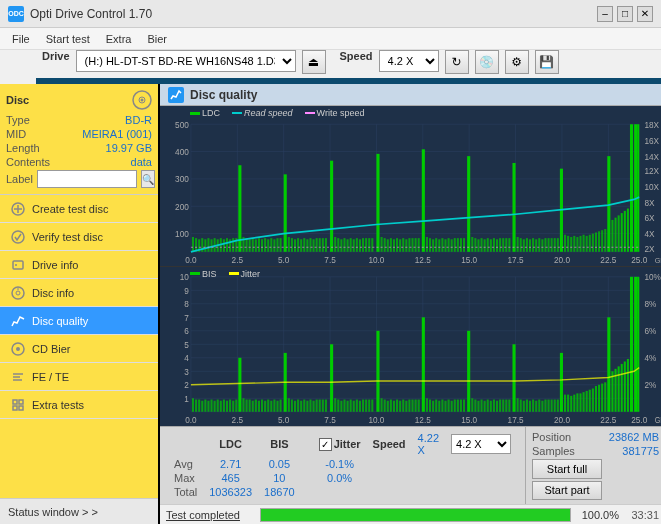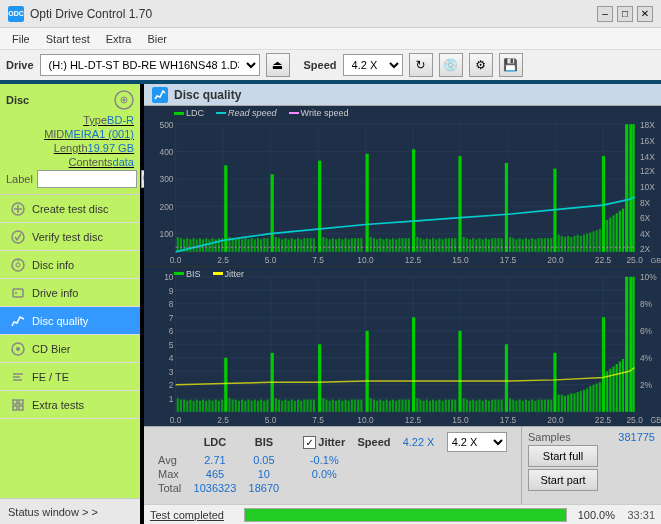--- a/index.html
+++ b/index.html
@@ -11,37 +11,37 @@
     .titlebar-icon { width: 16px; height: 16px; background: #2196F3; border-radius: 2px; display: flex; align-items: center; justify-content: center; color: white; font-size: 9px; font-weight: bold; }
     .titlebar-title { font-size: 12px; color: #333; }
     .titlebar-controls { display: flex; gap: 4px; }
     .titlebar-btn { width: 16px; height: 16px; border: 1px solid #999; background: #ddd; display: flex; align-items: center; justify-content: center; font-size: 10px; cursor: pointer; }
 
     
     .menubar { background: #f5f5f5; height: 22px; display: flex; align-items: center; padding: 0 4px; border-bottom: 1px solid #ddd; }
     .menu-item { padding: 2px 8px; font-size: 11px; color: #333; cursor: pointer; }
 
     
-    .drivebar { background: #f0f0f0; height: 34px; display: flex; align-items: center; padding: 0 6px; gap: 6px; border-bottom: 4px solid #0c4a6e; }
+    .drivebar { background: #f0f0f0; height: 34px; display: flex; align-items: flex-start; padding: 0 6px; gap: 6px; border-bottom: 6px solid #0c4a6e; margin-left: 36px; }
     .drive-label { font-size: 11px; color: #333; font-weight: bold; }
     .drive-select { height: 22px; font-size: 11px; background: white; border: 1px solid #999; padding: 0 4px; width: 220px; }
     .speed-label { font-size: 11px; color: #333; font-weight: bold; margin-left: 8px; }
     .speed-select { height: 22px; font-size: 11px; background: white; border: 1px solid #999; padding: 0 4px; width: 60px; }
     .icon-btn { width: 24px; height: 24px; border: 1px solid #999; background: linear-gradient(to bottom, #f8f8f8, #ddd); display: flex; align-items: center; justify-content: center; cursor: pointer; font-size: 12px; }
 
     
     .main { display: flex; height: calc(524px - 84px); }
 
     
-    .sidebar { width: 144px; background: #bef264; border-right: 4px solid #000000; display: flex; flex-direction: column; flex-shrink: 0; }
+    .sidebar { width: 160px; background: #fde047; border-right: 2px solid #000000; display: flex; flex-direction: column; flex-shrink: 0; }
     .disc-info-panel { padding: 6px; border-bottom: 1px solid #ccc; }
     .disc-info-header { display: flex; align-items: center; justify-content: space-between; margin-bottom: 4px; }
     .disc-label { font-size: 11px; font-weight: bold; color: #333; }
     .disc-icon { width: 20px; height: 20px; }
-    .disc-row { display: flex; justify-content: flex-end; margin-bottom: 2px; text-decoration: underline; }
+    .disc-row { display: flex; justify-content: space-between; margin-bottom: 2px; }
     .disc-key { font-size: 11px; color: #555; }
     .disc-val { font-size: 11px; color: #1a6ecb; }
     .label-row { display: flex; align-items: center; gap: 4px; margin-top: 0; }
     .label-input { height: 18px; width: 100px; border: 1px solid #999; background: white; font-size: 10px; padding: 0 2px; }
     .label-btn { width: 18px; height: 18px; border: 1px solid #999; background: #e8e8e8; display: flex; align-items: center; justify-content: center; font-size: 10px; cursor: pointer; }
 
     .nav-item { height: 28px; display: flex; align-items: center; padding: 0 10px; gap: 6px; cursor: pointer; font-size: 11px; color: #333; border-bottom: 1px solid #ddd; }
     .nav-item.active { background: #3399ff; color: white; }
     .nav-icon { width: 16px; height: 16px; display: flex; align-items: center; justify-content: center; flex-shrink: 0; }
 
@@ -171,35 +171,35 @@
         <svg width="14" height="14" viewBox="0 0 14 14">
             <circle cx="7" cy="7" r="6" fill="none" stroke="#888" stroke-width="1.5"></circle>
             <polyline points="4,7 6,10 10,4" fill="none" stroke="#888" stroke-width="1.5"></polyline>
           </svg>
       </div>
       <span>Verify test disc</span>
     </div>
     <div class="nav-item">
       <div class="nav-icon">
         <svg width="14" height="14" viewBox="0 0 14 14">
+            <rect x="2" y="3" width="10" height="8" rx="1" fill="none" stroke="#888" stroke-width="1.5"></rect>
+            <circle cx="5" cy="7" r="1" fill="#888"></circle>
+          </svg>
+      </div>
+      <span>Drive info</span>
+    </div>
+    <div class="nav-item">
+      <div class="nav-icon">
+        <svg width="14" height="14" viewBox="0 0 14 14">
             <circle cx="7" cy="7" r="6" fill="none" stroke="#888" stroke-width="1.5"></circle>
             <circle cx="7" cy="7" r="2" fill="none" stroke="#888" stroke-width="1"></circle>
             <line x1="7" y1="4" x2="7" y2="2" stroke="#888" stroke-width="1"></line>
           </svg>
       </div>
       <span>Disc info</span>
-    </div>
-    <div class="nav-item">
-      <div class="nav-icon">
-        <svg width="14" height="14" viewBox="0 0 14 14">
-            <rect x="2" y="3" width="10" height="8" rx="1" fill="none" stroke="#888" stroke-width="1.5"></rect>
-            <circle cx="5" cy="7" r="1" fill="#888"></circle>
-          </svg>
-      </div>
-      <span>Drive info</span>
     </div>
     <div class="nav-item active">
       <div class="nav-icon">
         <svg width="14" height="14" viewBox="0 0 14 14">
             <polyline points="1,12 3,8 6,9 9,3 13,5" fill="none" stroke="white" stroke-width="1.5"></polyline>
           </svg>
       </div>
       <span>Disc quality</span>
     </div>
     <div class="nav-item">
@@ -744,20 +744,24 @@
               <td class="stats-label">Total</td>
               <td class="stats-blue">1036323</td>
               <td class="stats-blue">18670</td>
             </tr>
           </tbody>
             </table>
         </div>
 
         <div class="stats-right">
           <div class="stats-right-row">
+            <span class="stats-right-label">Position</span>
+            <span class="stats-right-val">23862 MB</span>
+          </div>
+          <div class="stats-right-row">
             <span class="stats-right-label">Samples</span>
             <span class="stats-right-val">381775</span>
           </div>
           <button class="start-btn">Start full</button>
           <button class="start-btn">Start part</button>
         </div>
       </div>
     </div>
 
     <div style="display:flex;align-items:center;height:20px;background:#f0f0f0;border-top:1px solid #ccc;padding:0 6px;gap:4px;">

